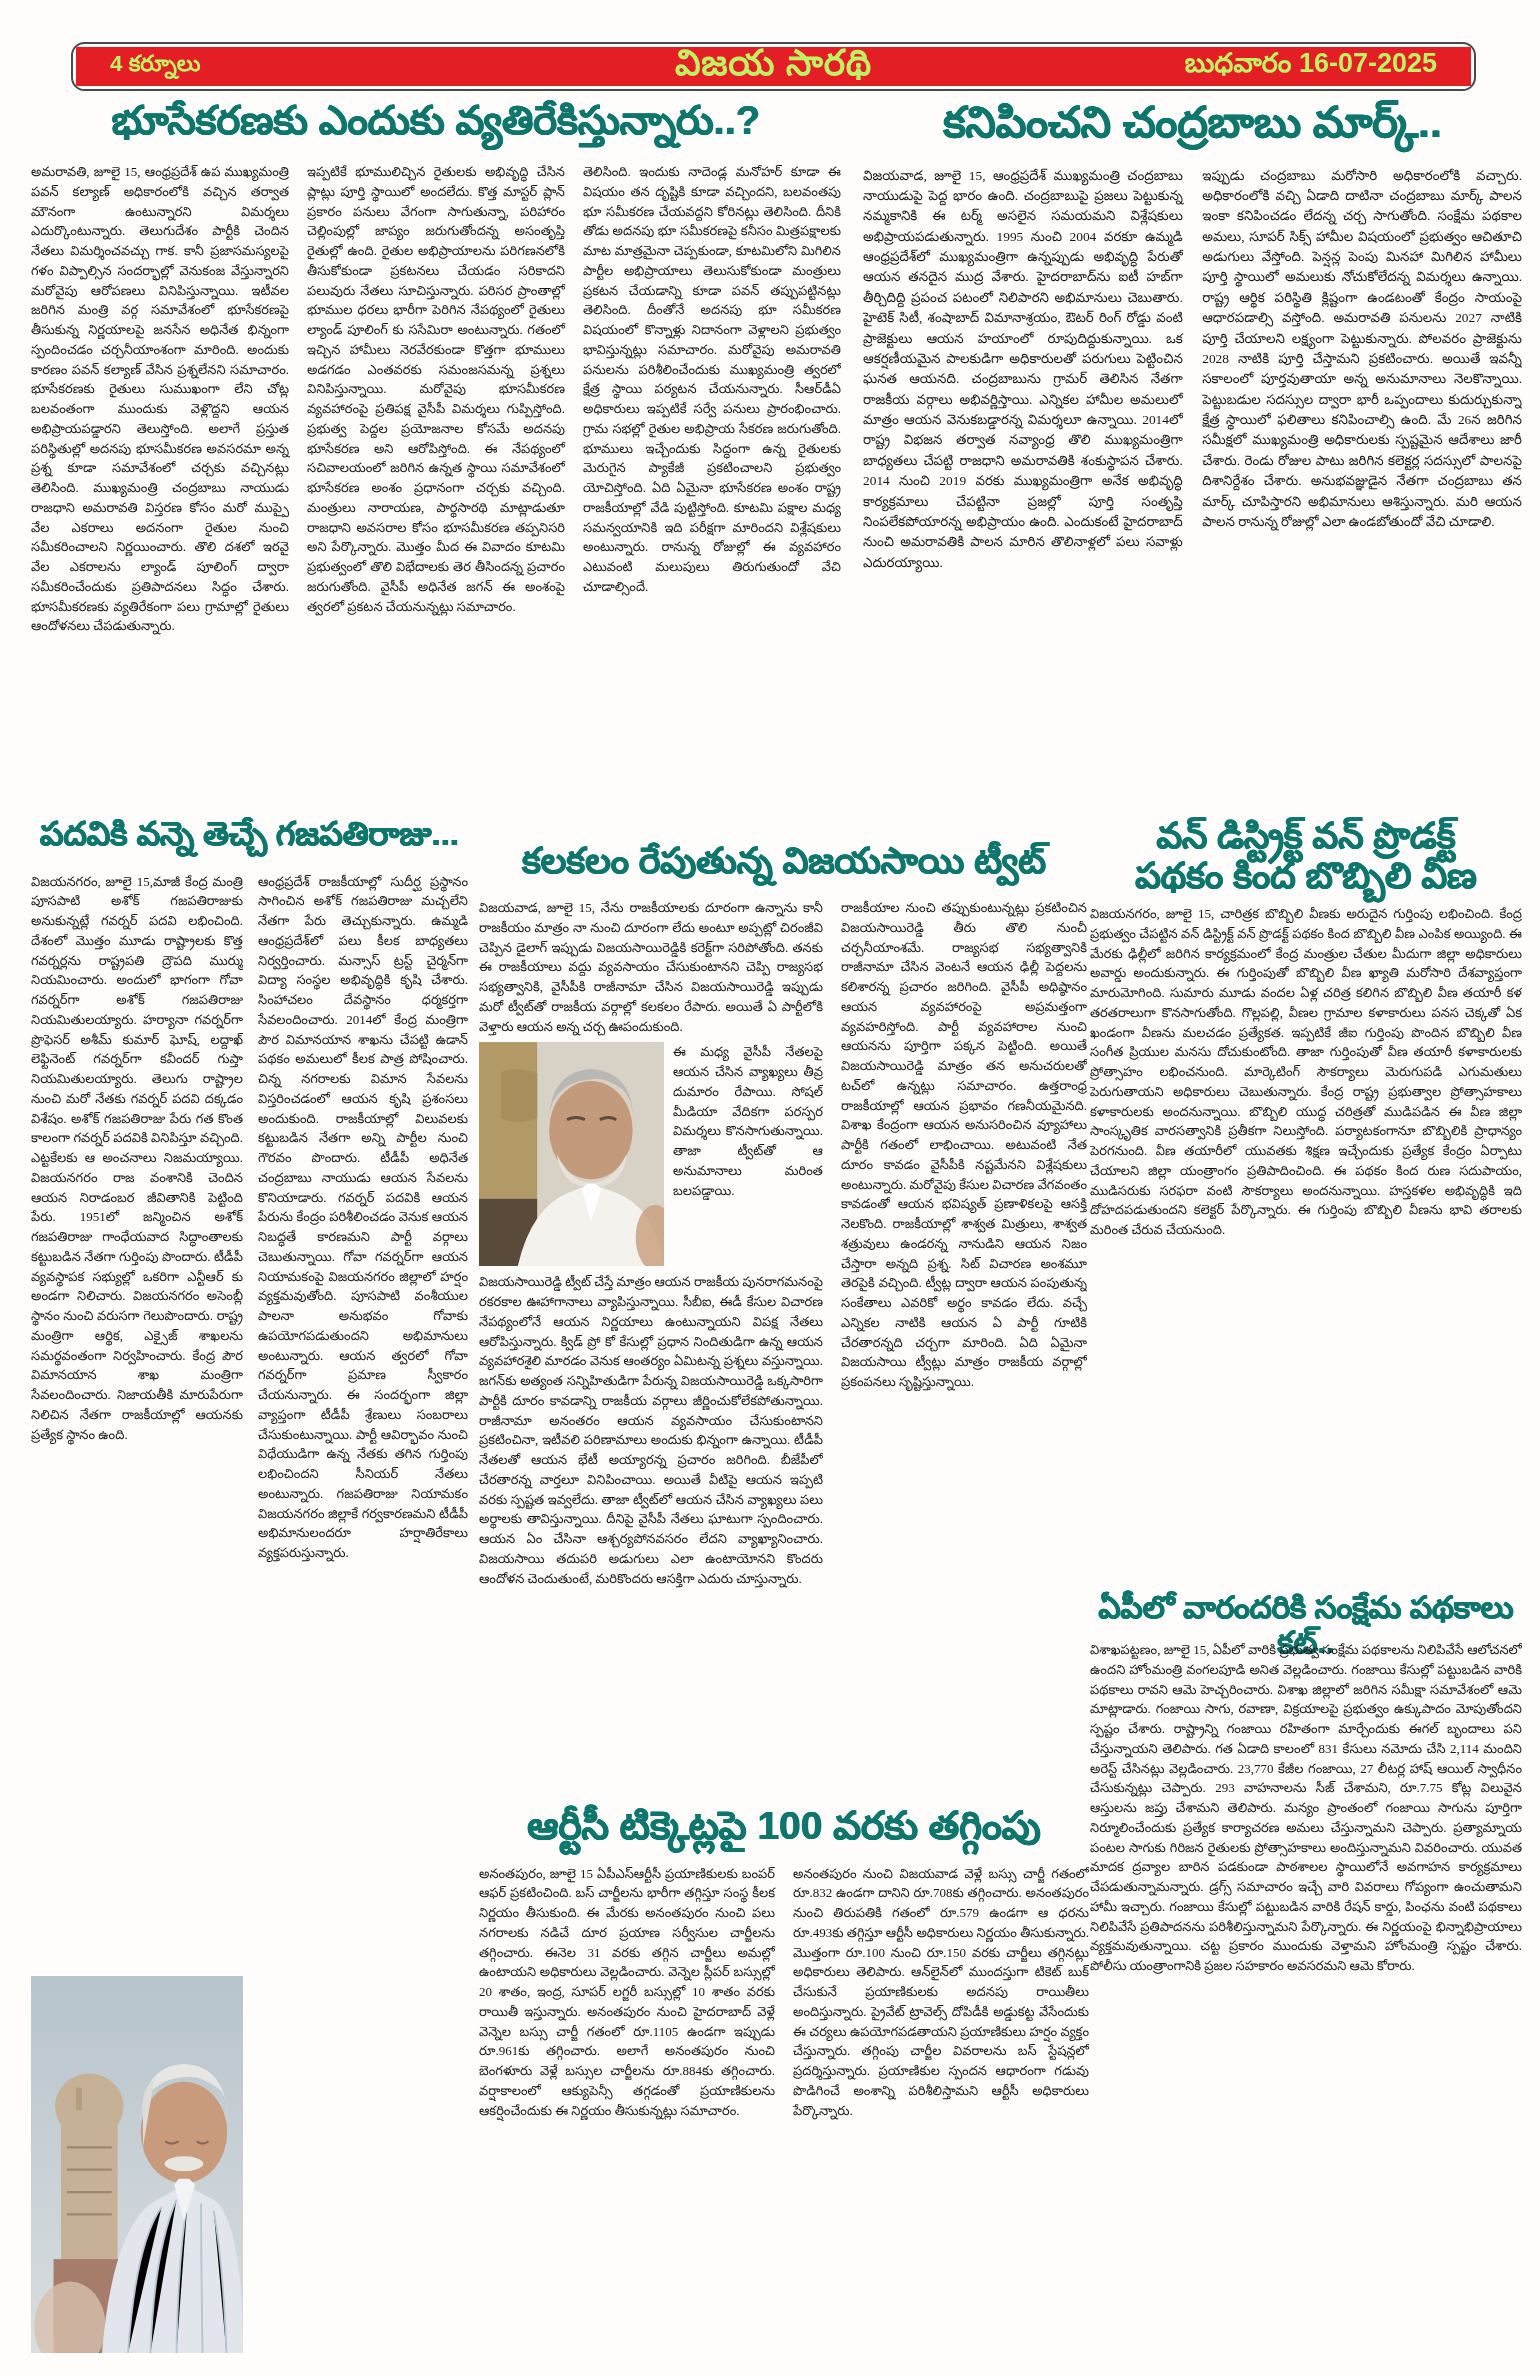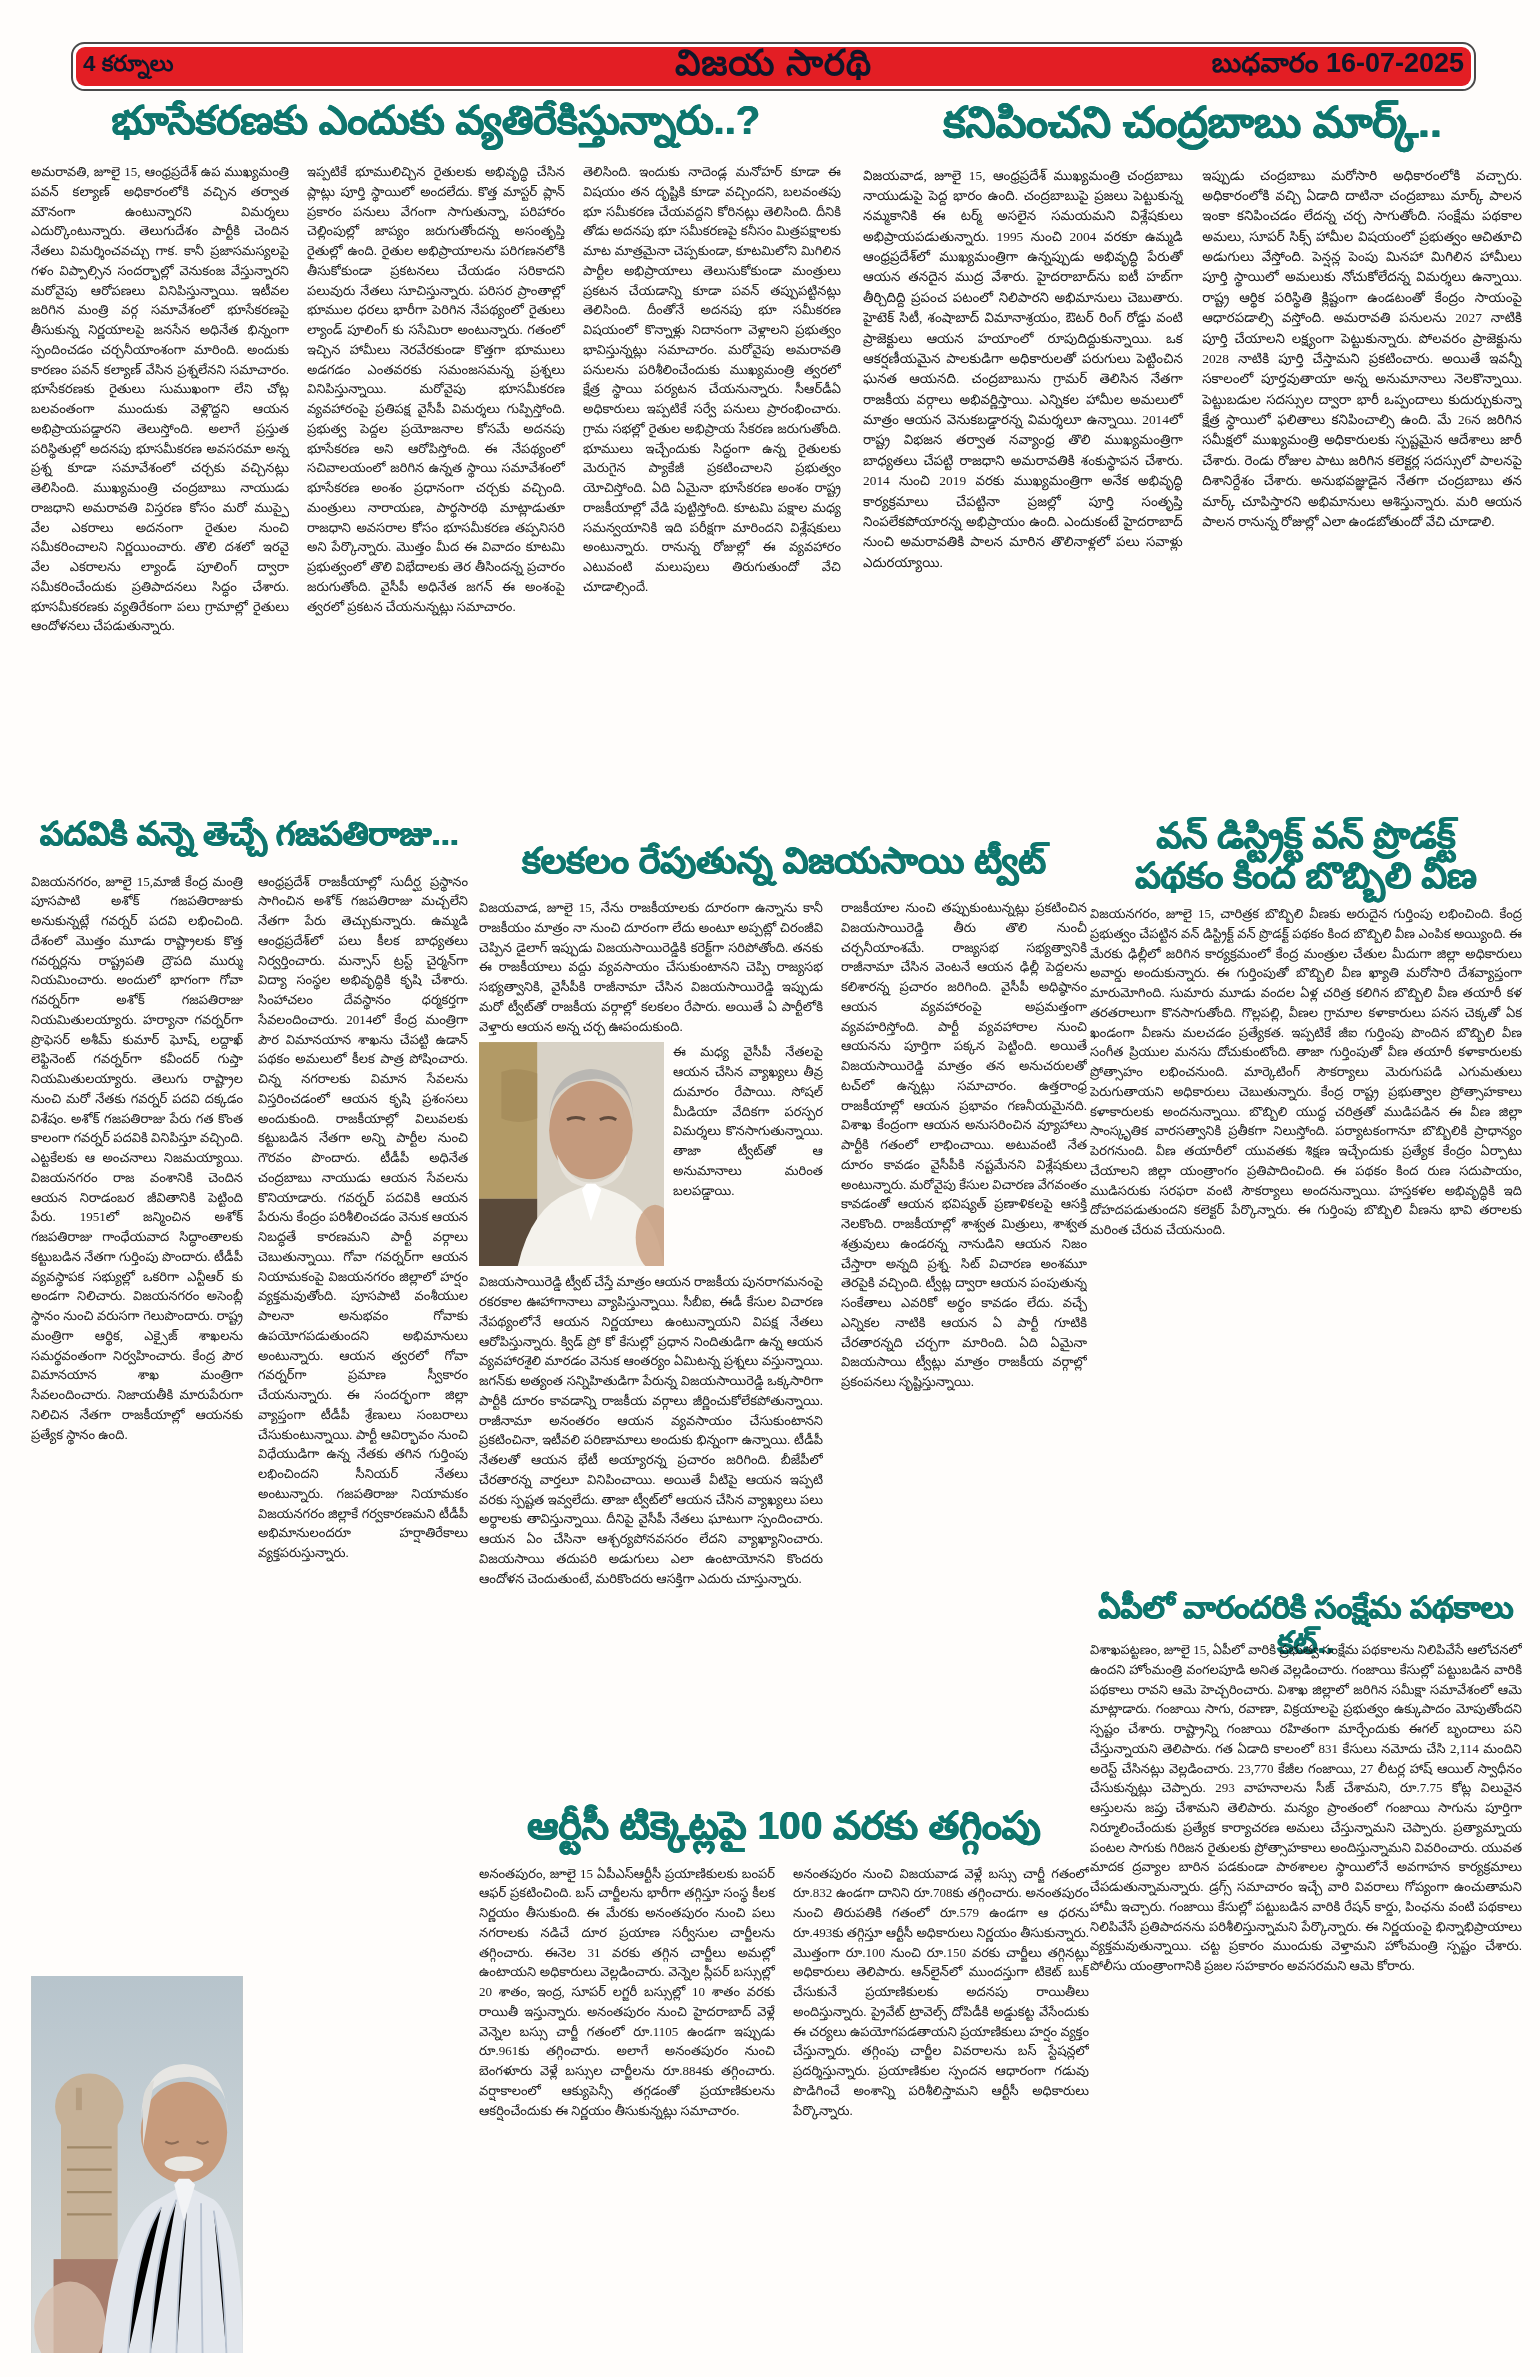--- a/index.html
+++ b/index.html
@@ -1,23 +1,23 @@
 <!DOCTYPE html>
 <html lang="te" style="font-size:12px"><head>
 <meta charset="utf-8">
 <style>
   html,body{margin:0;padding:0;background:#e9e9e9;}
   .page{position:relative;width:1541px;height:2377px;background:#fffdfb;overflow:hidden;
         font-family:"Liberation Serif",serif;color:#111;}
   
   .mast-outer{position:absolute;left:71px;top:42px;width:1405px;height:49px;
               border:2.2px solid #4a4a4a;border-radius:13.4px;background:#fff;padding:3px;box-sizing:border-box;}
-  .mast-inner{position:relative;width:100%;height:100%;background:#e31e24;border-radius:9px;
-              display:flex;align-items:center;justify-content:space-between;padding:0 7px;box-sizing:border-box;
-              color:#0f172a;font-family:"Liberation Sans",sans-serif;font-weight:700;}
+  .mast-inner{position:relative;width:100%;height:100%;background:#e31e24;border-radius:1px;
+              display:flex;align-items:center;justify-content:space-between;padding:0 34px;box-sizing:border-box;
+              color:#bef264;font-family:"Liberation Sans",sans-serif;font-weight:700;}
   .mast-left{font-size:22.4px;}
   .mast-center{position:absolute;left:50%;transform:translateX(-50%);font-size:36px;letter-spacing:0.7px;}
   .mast-right{font-size:27px;}
   
   .headline{font-family:"Liberation Sans",sans-serif;font-weight:800;color:#0f766e;text-align:center;
             text-shadow:0.5px 0 0 currentColor,-0.5px 0 0 currentColor;line-height:1.12;}
   
   .bodytext{font-size:13px;line-height:1.52;text-align:justify;color:#151515;
             font-family:"Liberation Serif",serif;}
   .cols{display:flex;}

